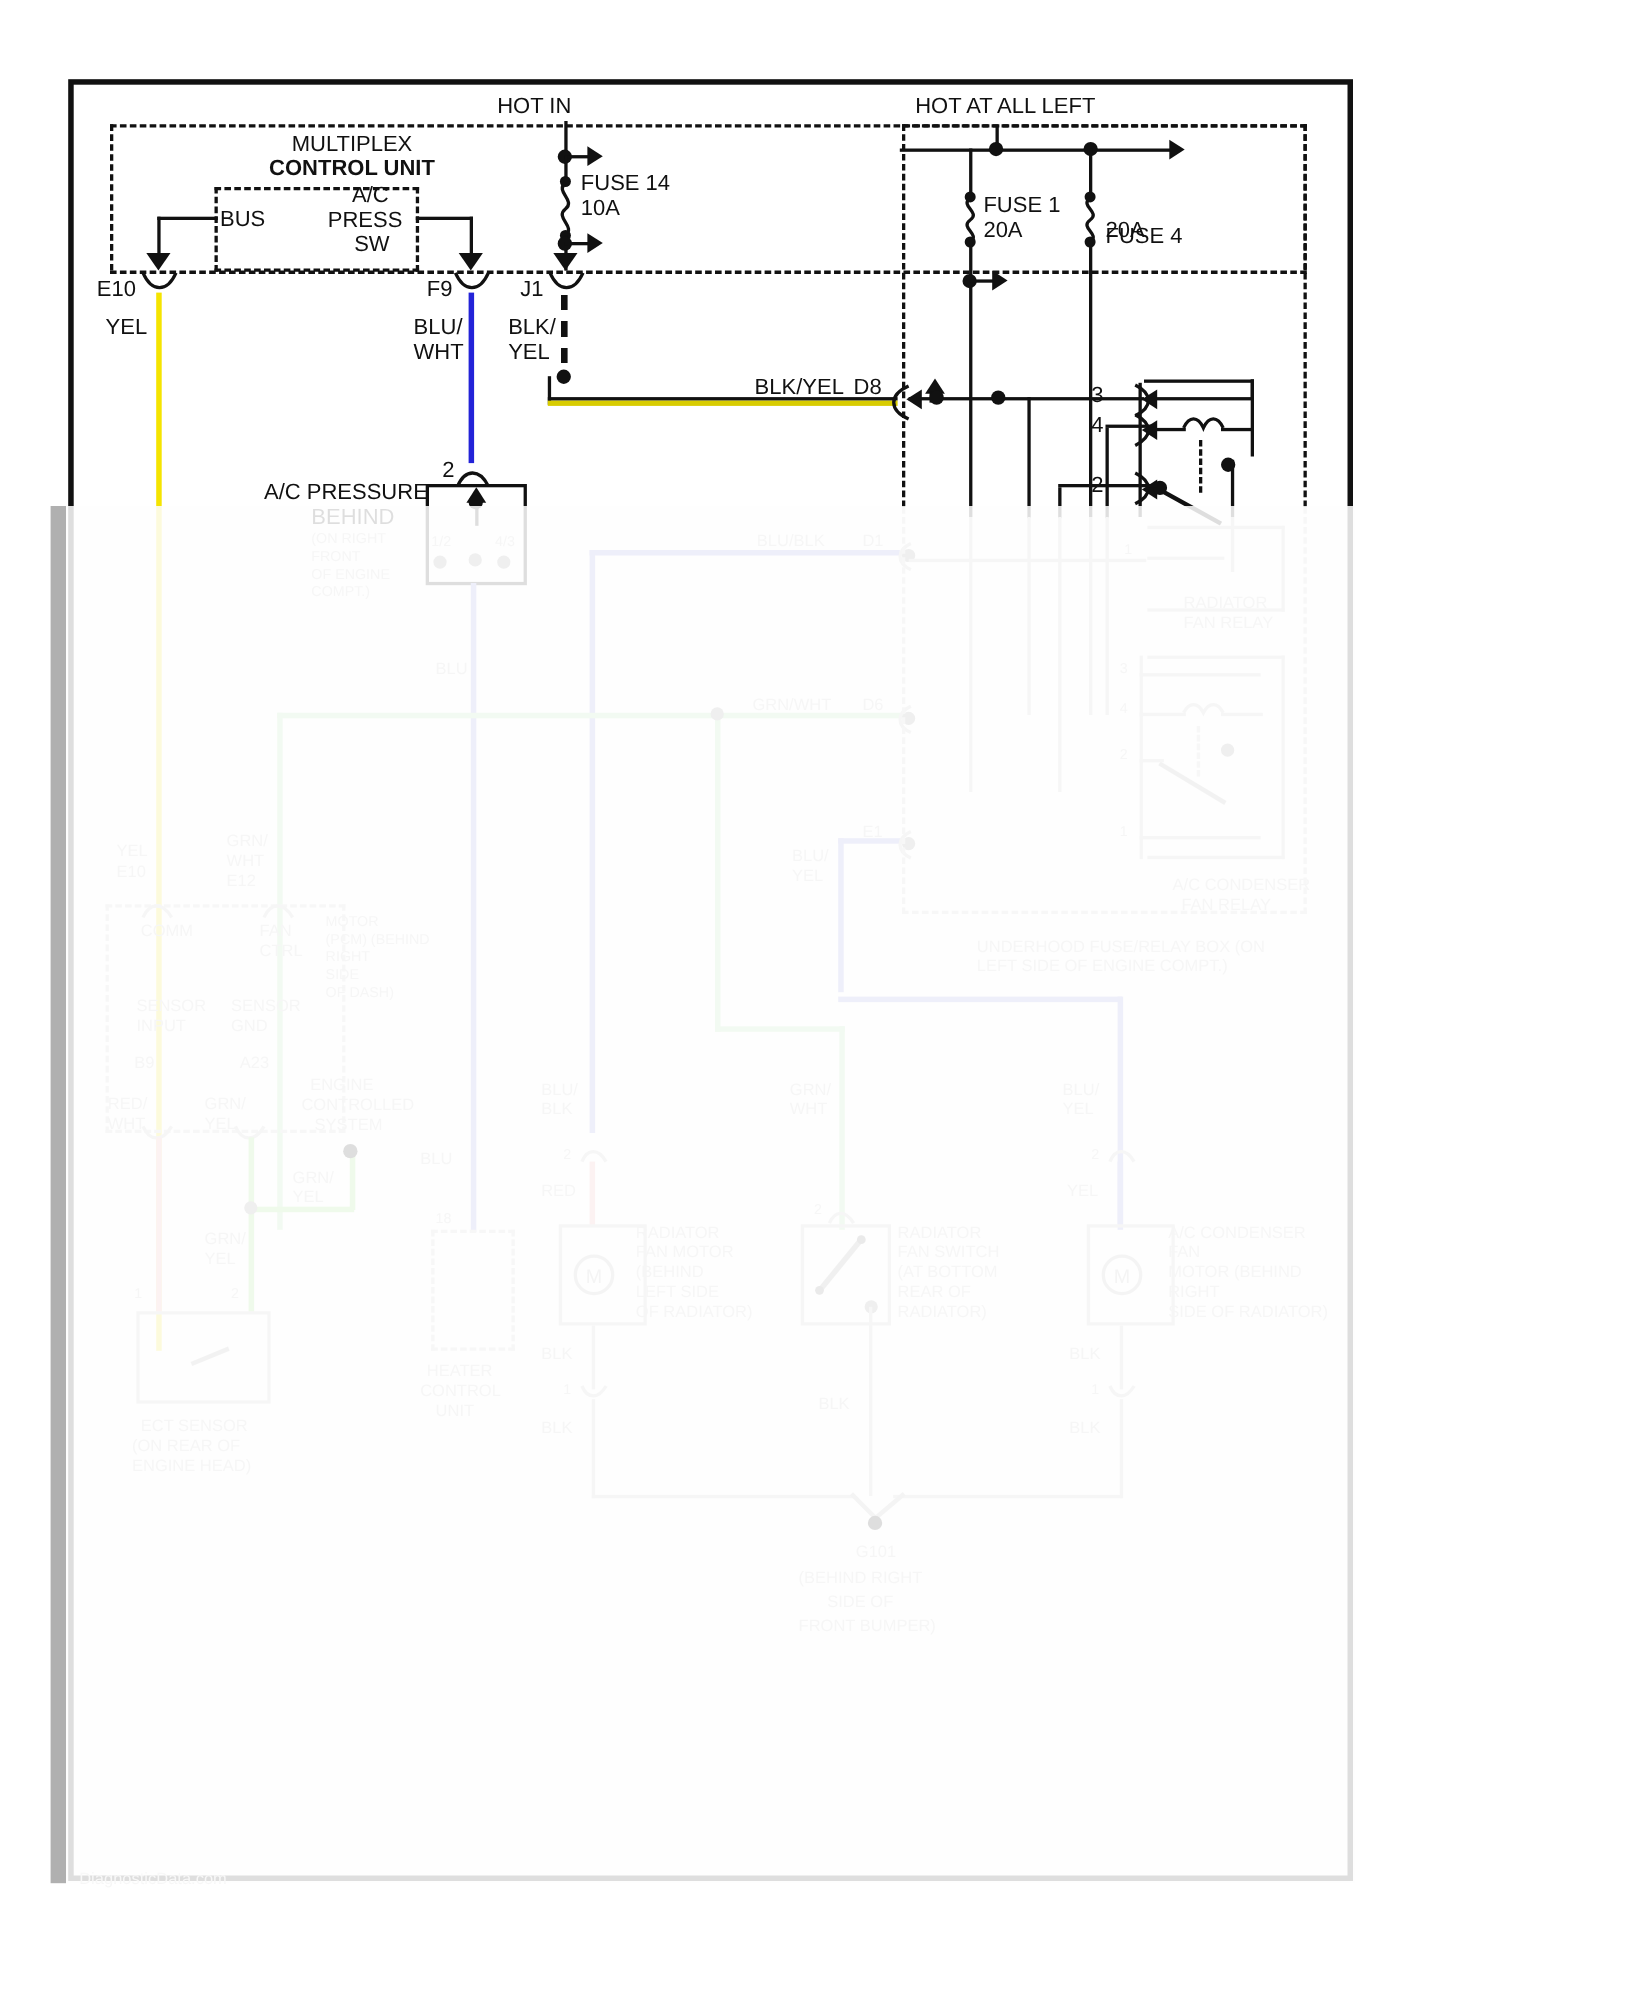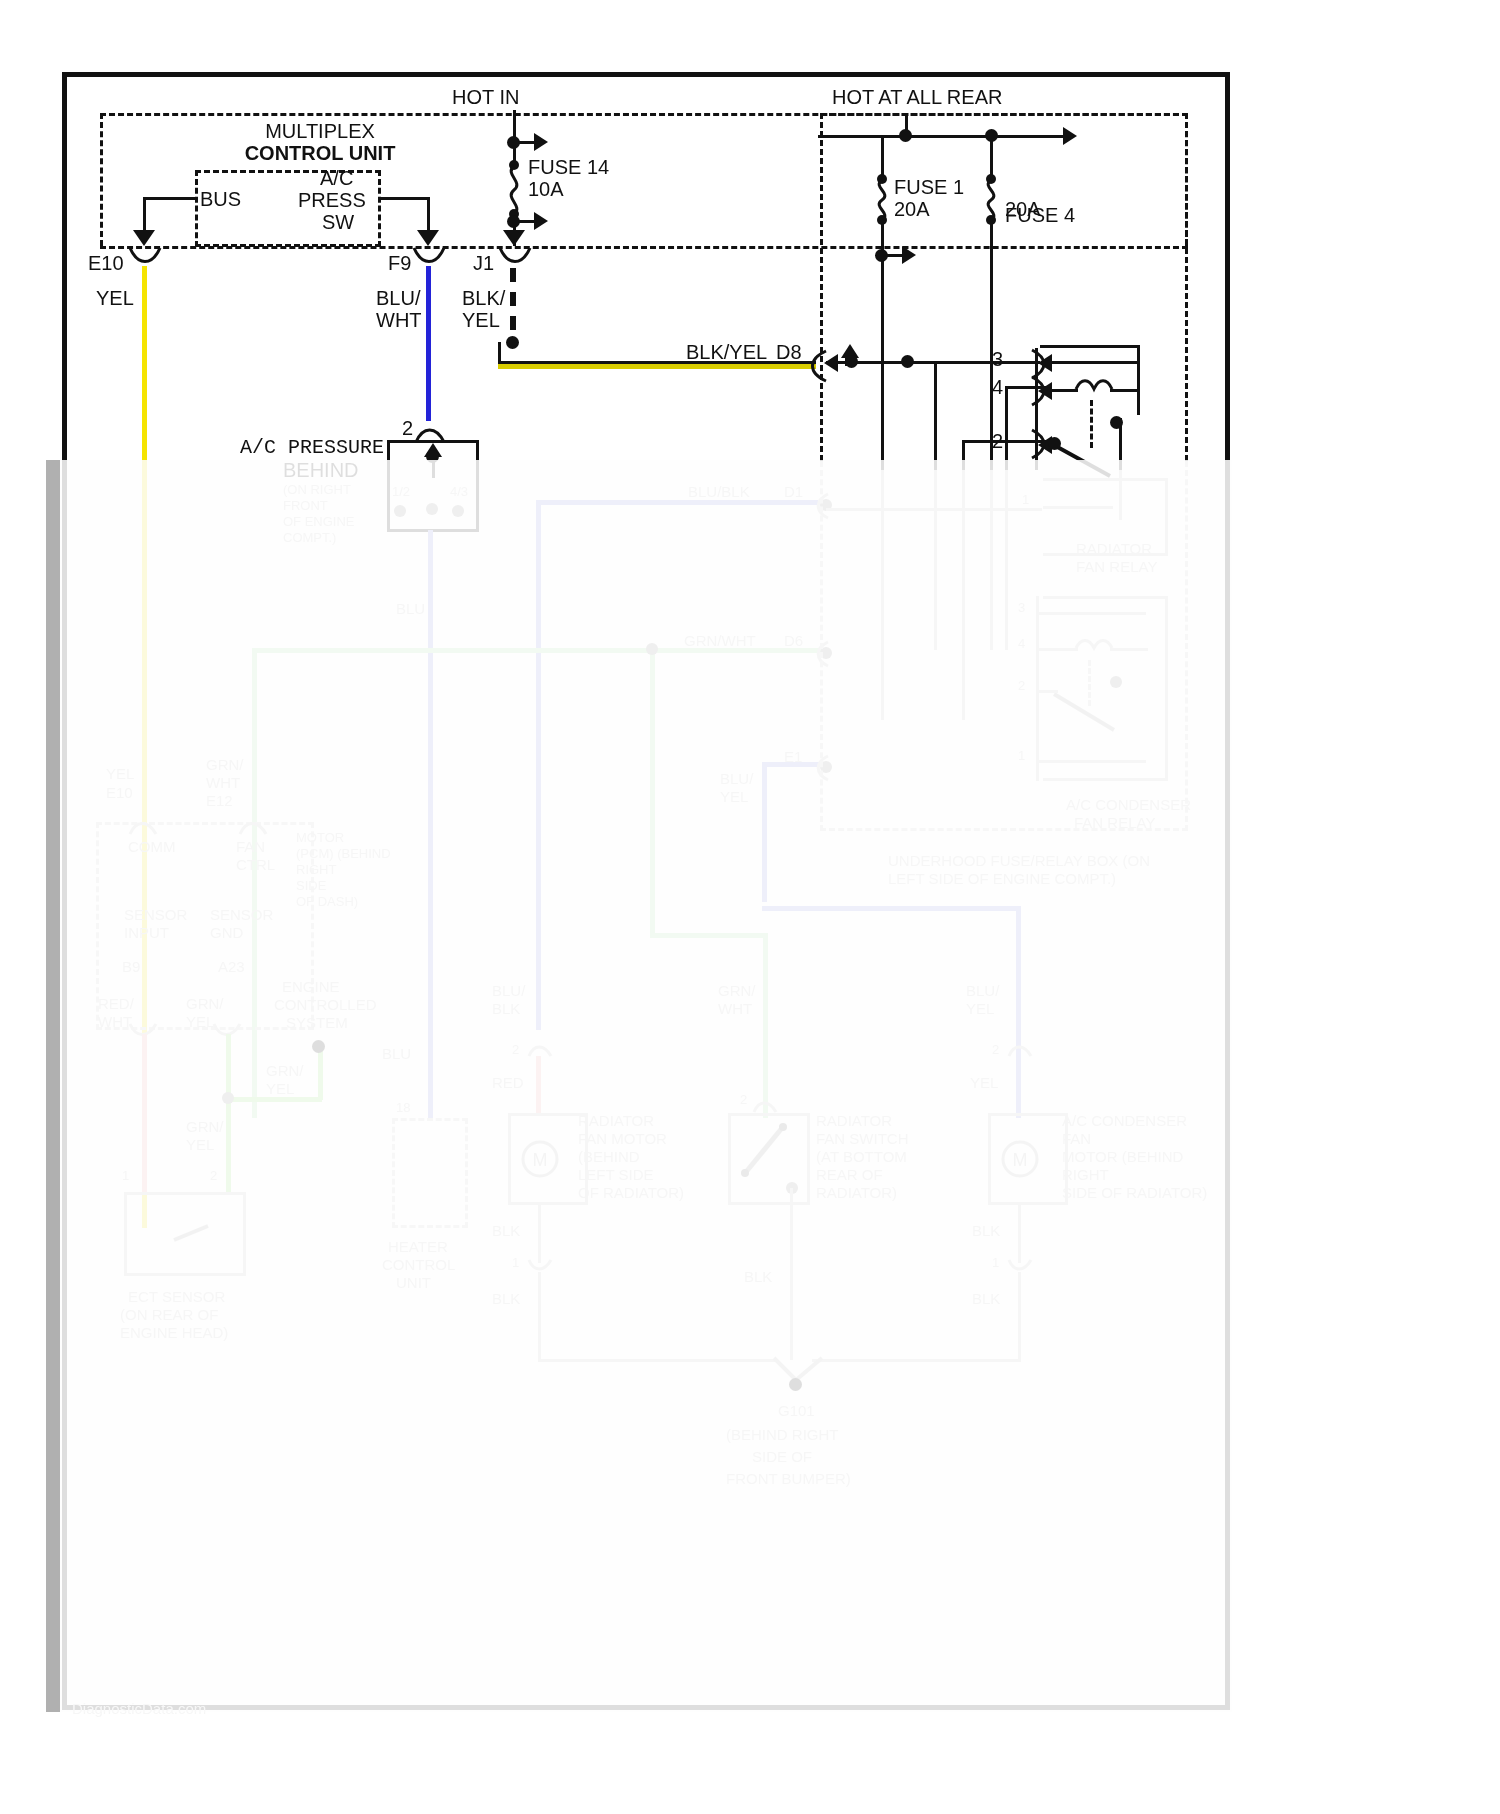--- a/index.html
+++ b/index.html
@@ -52,21 +52,21 @@
 </style>
 </head>
 <body>
 
 <div id="stage">
 
   <div class="frame"></div>
 
   <div class="txt b" style="left:452px;top:86px;">HOT IN</div>
 
-  <div class="txt b" style="left:832px;top:86px;">HOT AT ALL REAR</div>
+  <div class="txt b" style="left:832px;top:86px;">HOT AT ALL LEFT</div>
 
   <div class="dash-h" style="left:100px;top:113px;width:1088px;"></div>
   <div class="dash-v" style="left:100px;top:113px;height:133px;"></div>
   <div class="dash-h" style="left:100px;top:246px;width:1088px;"></div>
   <div class="dash-v" style="left:1185px;top:113px;height:133px;"></div>
 
   <div class="txt b c" style="left:150px;top:120px;width:340px;">MULTIPLEX</div>
   <div class="txt b c" style="left:150px;top:142px;width:340px;font-weight:bold;">CONTROL UNIT</div>
 
   <div class="dash-box" style="left:195px;top:170px;width:186px;height:77px;"></div>
@@ -213,21 +213,21 @@
   <div class="dot" style="left:1048px;top:437px;"></div>
 
   <div class="ln v" style="left:1005px;top:389px;height:82px;"></div>
   <div class="ln h" style="left:1005px;top:386px;width:46px;"></div>
   <div class="ln v" style="left:934px;top:361px;height:110px;"></div>
   <div class="ln v" style="left:962px;top:443px;height:28px;"></div>
   <div class="ln h" style="left:962px;top:440px;width:90px;"></div>
   <div class="ln v" style="left:1137px;top:345px;height:70px;"></div>
   <div class="ln v" style="left:1119px;top:418px;height:52px;"></div>
 
-  <div class="txt b" style="left:240px;top:437px;font-family:Liberation Mono, monospace;">A/C PRESSURE</div>
+  <div class="txt b" style="left:240px;top:437px;">A/C PRESSURE</div>
   <div class="txt b" style="left:283px;top:459px;">BEHIND</div>
   <div class="txt b" style="left:402px;top:417px;">2</div>
   <svg style="left:414px;top:424px;width:32px;height:20px;">
     <path d="M2 18 C 9 2, 22 2, 30 18" stroke="#111" stroke-width="3" fill="none"></path>
   </svg>
   <div class="solid-box" style="left:387px;top:440px;width:92px;height:92px;"></div>
   <div class="arr-u" style="left:424px;top:443px;"></div>
   <div class="ln v" style="left:432px;top:456px;height:22px;"></div>
   <div class="dot" style="left:426px;top:450px;"></div>
 

